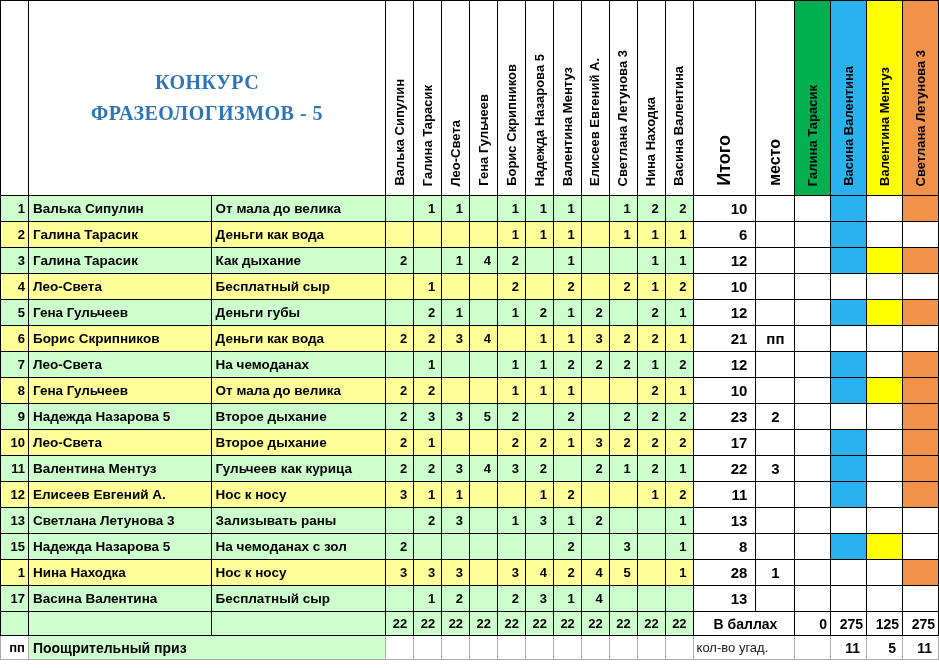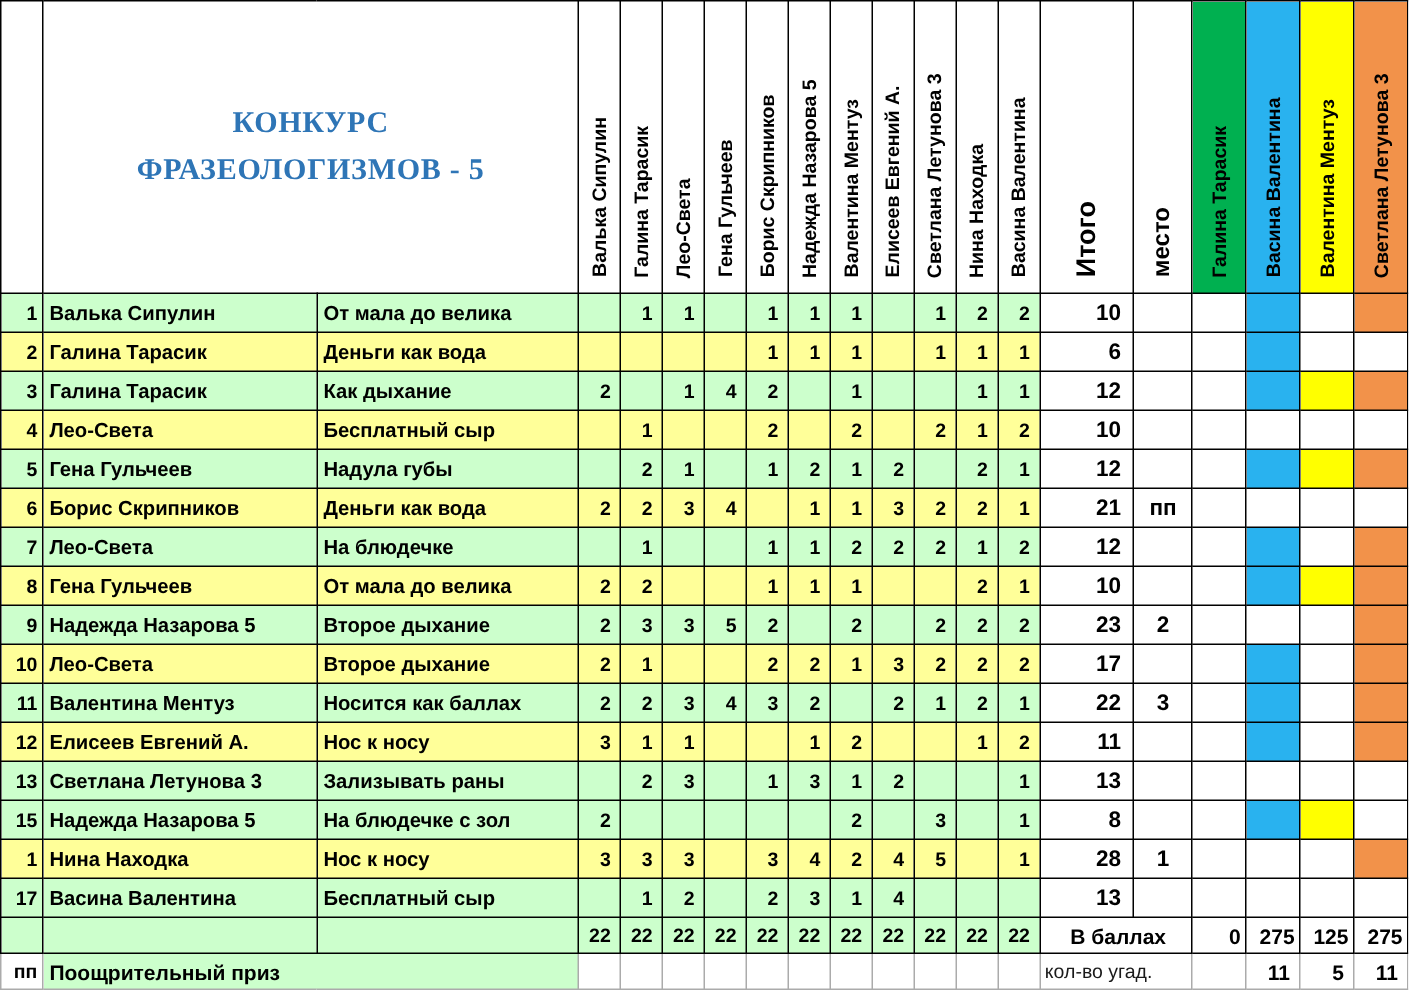--- a/index.html
+++ b/index.html
@@ -184,21 +184,21 @@
           <td class="c-total">10</td>
           <td class="c-place"></td>
           <td class="c-win"></td>
           <td class="c-win"></td>
           <td class="c-win"></td>
           <td class="c-win"></td>
         </tr>
         <tr class="row-green">
           <td class="c-num rc">5</td>
           <td class="c-name rc">Гена Гульчеев</td>
-          <td class="c-phrase rc">Надула губы</td>
+          <td class="c-phrase rc">Деньги губы</td>
           <td class="c-score rc"></td>
           <td class="c-score rc">2</td>
           <td class="c-score rc">1</td>
           <td class="c-score rc"></td>
           <td class="c-score rc">1</td>
           <td class="c-score rc">2</td>
           <td class="c-score rc">1</td>
           <td class="c-score rc">2</td>
           <td class="c-score rc"></td>
           <td class="c-score rc">2</td>
@@ -228,21 +228,21 @@
           <td class="c-total">21</td>
           <td class="c-place">пп</td>
           <td class="c-win"></td>
           <td class="c-win"></td>
           <td class="c-win"></td>
           <td class="c-win"></td>
         </tr>
         <tr class="row-green">
           <td class="c-num rc">7</td>
           <td class="c-name rc">Лео-Света</td>
-          <td class="c-phrase rc">На блюдечке</td>
+          <td class="c-phrase rc">На чемоданах</td>
           <td class="c-score rc"></td>
           <td class="c-score rc">1</td>
           <td class="c-score rc"></td>
           <td class="c-score rc"></td>
           <td class="c-score rc">1</td>
           <td class="c-score rc">1</td>
           <td class="c-score rc">2</td>
           <td class="c-score rc">2</td>
           <td class="c-score rc">2</td>
           <td class="c-score rc">1</td>
@@ -316,21 +316,21 @@
           <td class="c-total">17</td>
           <td class="c-place"></td>
           <td class="c-win"></td>
           <td class="c-win" style="background: rgb(41, 178, 239);"></td>
           <td class="c-win"></td>
           <td class="c-win" style="background: rgb(242, 146, 74);"></td>
         </tr>
         <tr class="row-green">
           <td class="c-num rc">11</td>
           <td class="c-name rc">Валентина Ментуз</td>
-          <td class="c-phrase rc">Носится как баллах</td>
+          <td class="c-phrase rc">Гульчеев как курица</td>
           <td class="c-score rc">2</td>
           <td class="c-score rc">2</td>
           <td class="c-score rc">3</td>
           <td class="c-score rc">4</td>
           <td class="c-score rc">3</td>
           <td class="c-score rc">2</td>
           <td class="c-score rc"></td>
           <td class="c-score rc">2</td>
           <td class="c-score rc">1</td>
           <td class="c-score rc">2</td>
@@ -382,21 +382,21 @@
           <td class="c-total">13</td>
           <td class="c-place"></td>
           <td class="c-win"></td>
           <td class="c-win"></td>
           <td class="c-win"></td>
           <td class="c-win"></td>
         </tr>
         <tr class="row-green">
           <td class="c-num rc">15</td>
           <td class="c-name rc">Надежда Назарова 5</td>
-          <td class="c-phrase rc">На блюдечке с зол</td>
+          <td class="c-phrase rc">На чемоданах с зол</td>
           <td class="c-score rc">2</td>
           <td class="c-score rc"></td>
           <td class="c-score rc"></td>
           <td class="c-score rc"></td>
           <td class="c-score rc"></td>
           <td class="c-score rc"></td>
           <td class="c-score rc">2</td>
           <td class="c-score rc"></td>
           <td class="c-score rc">3</td>
           <td class="c-score rc"></td>

